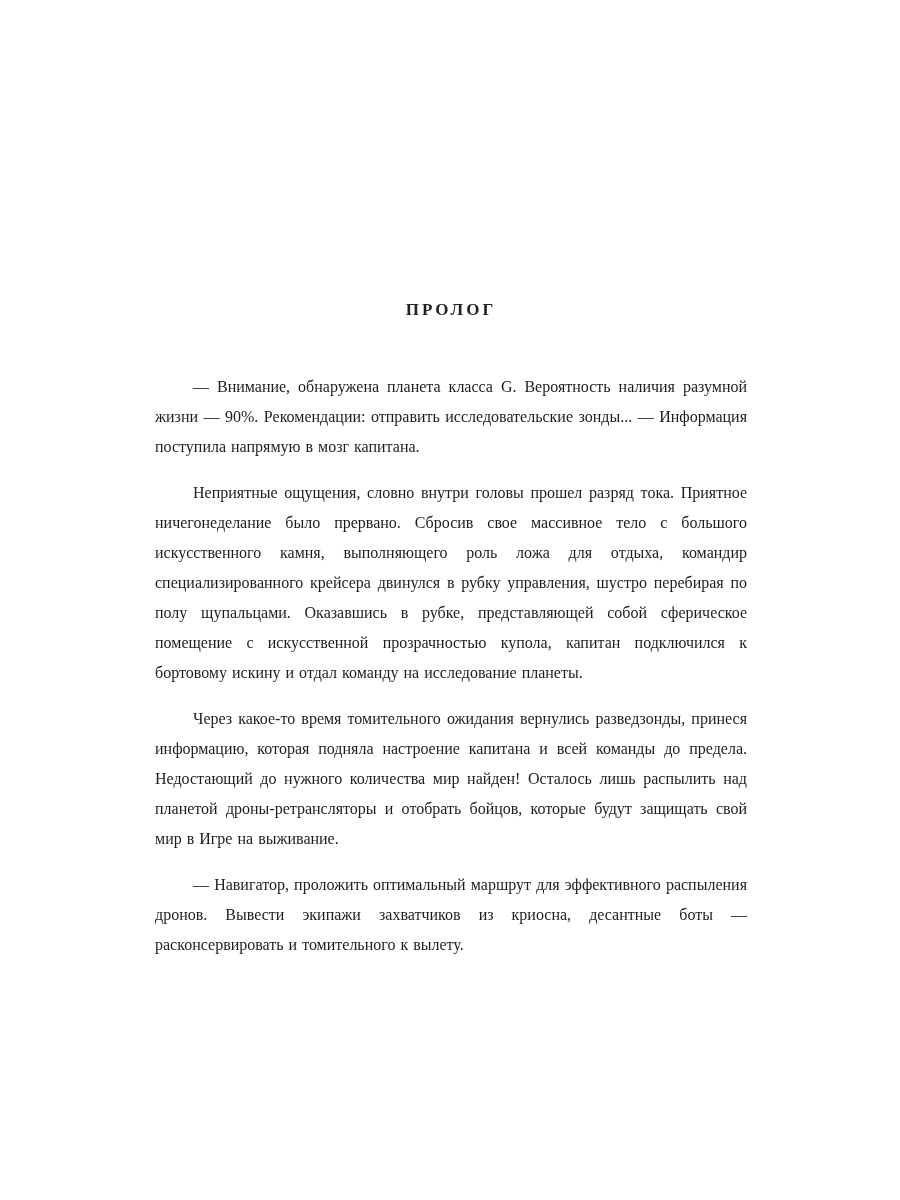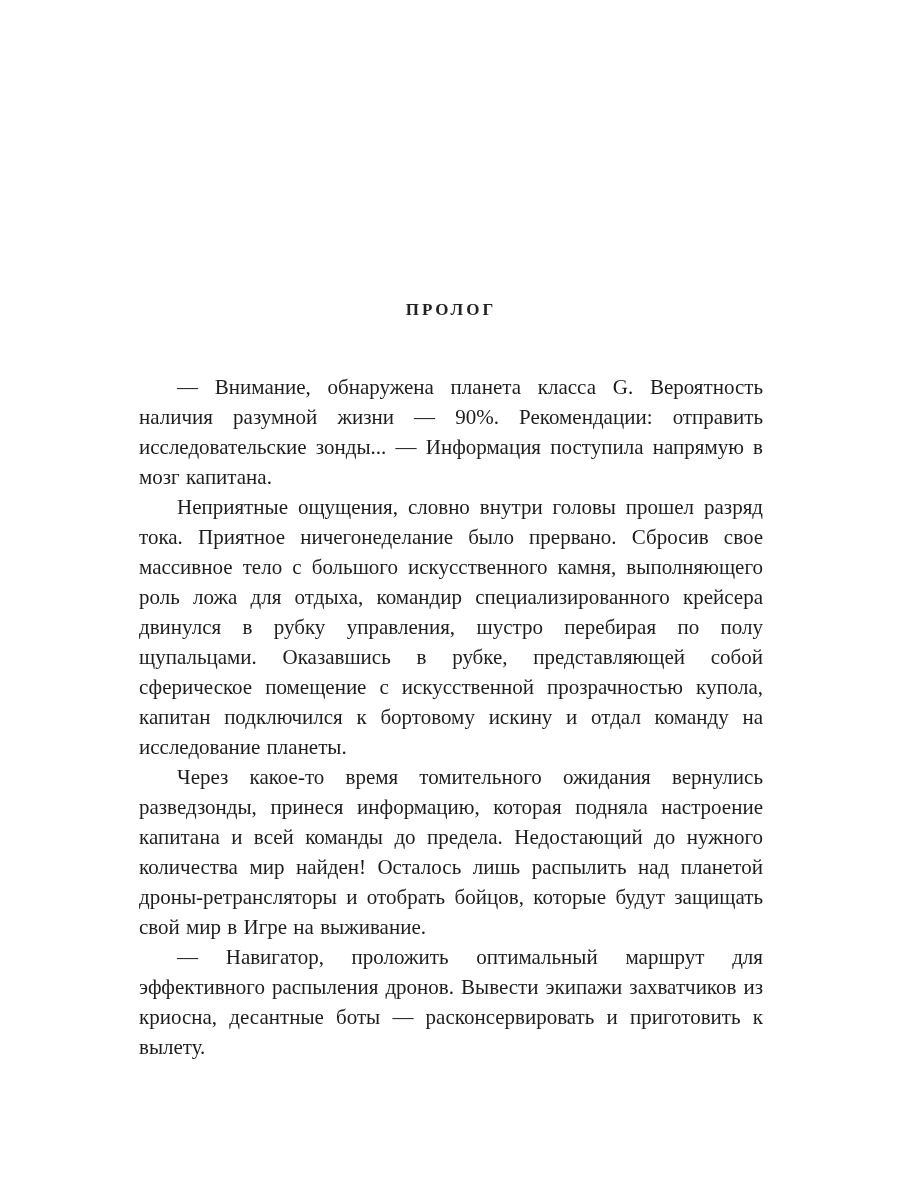--- a/index.html
+++ b/index.html
@@ -22,36 +22,36 @@
   }
   .chapter-title {
     margin: 0 0 52px 0;
     font-size: 17px;
     font-weight: bold;
     letter-spacing: 3px;
     text-align: center;
     color: #222222;
   }
   .para {
-    margin: 0;
-    font-size: 21px;
+    margin: 16px;
+    font-size: 16px;
     line-height: 30px;
     text-align: justify;
     text-indent: 38px;
     word-spacing: 1px;
     hyphens: auto;
     -webkit-hyphens: auto;
   }
 </style>
 </head>
 <body>
 
 <div class="page">
   <h1 class="chapter-title">ПРОЛОГ</h1>
 
   <p class="para">— Внимание, обнаружена планета класса G. Вероятность наличия разумной жизни — 90%. Рекомендации: отправить исследовательские зонды... — Информация поступила напрямую в мозг капитана.</p>
 
   <p class="para">Неприятные ощущения, словно внутри головы прошел разряд тока. Приятное ничегонеделание было прервано. Сбросив свое массивное тело с большого искусственного камня, выполняющего роль ложа для отдыха, командир специализированного крейсера двинулся в рубку управления, шустро перебирая по полу щупальцами. Оказавшись в рубке, представляющей собой сферическое помещение с искусственной прозрачностью купола, капитан подключился к бортовому искину и отдал команду на исследование планеты.</p>
 
   <p class="para">Через какое-то время томительного ожидания вернулись разведзонды, принеся информацию, которая подняла настроение капитана и всей команды до предела. Недостающий до нужного количества мир найден! Осталось лишь распылить над планетой дроны-ретрансляторы и отобрать бойцов, которые будут защищать свой мир в Игре на выживание.</p>
 
-  <p class="para">— Навигатор, проложить оптимальный маршрут для эффективного распыления дронов. Вывести экипажи захватчиков из криосна, десантные боты — расконсервировать и приготовить к вылету.</p>
+  <p class="para">— Навигатор, проложить оптимальный маршрут для эффективного распыления дронов. Вывести экипажи захватчиков из криосна, десантные боты — расконсервировать и томительного к вылету.</p>
 </div>
 
 </body></html>

